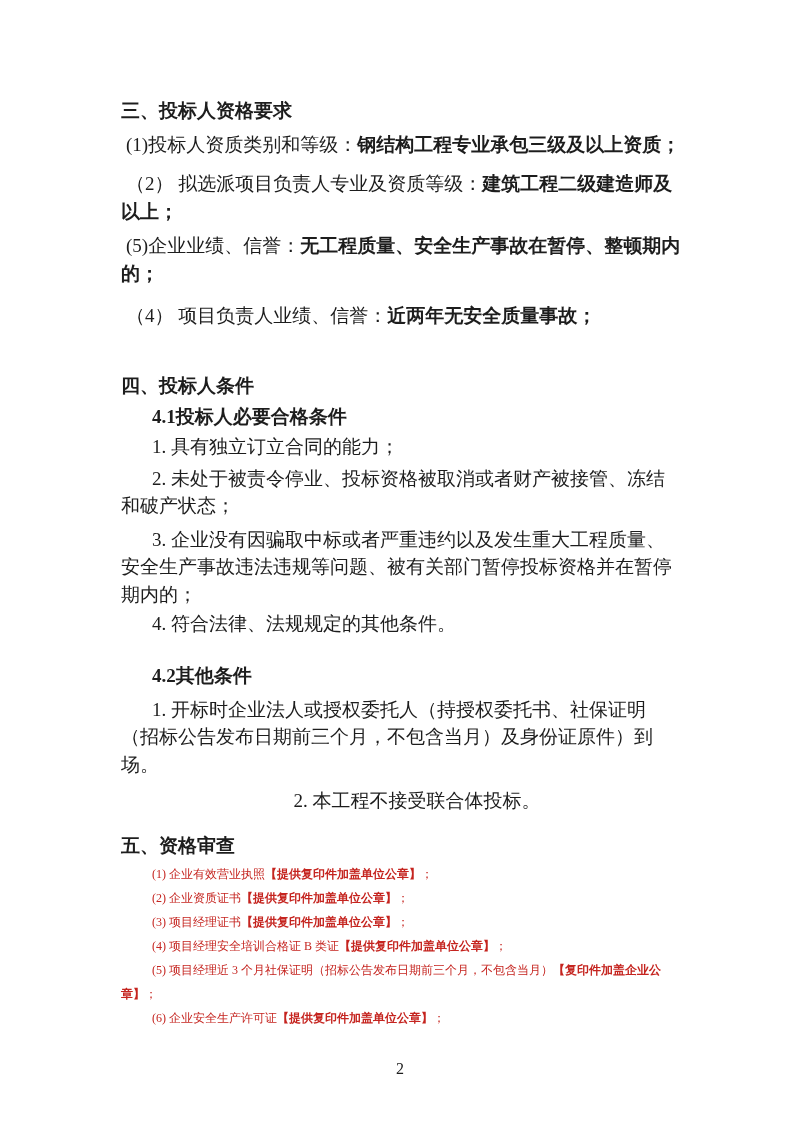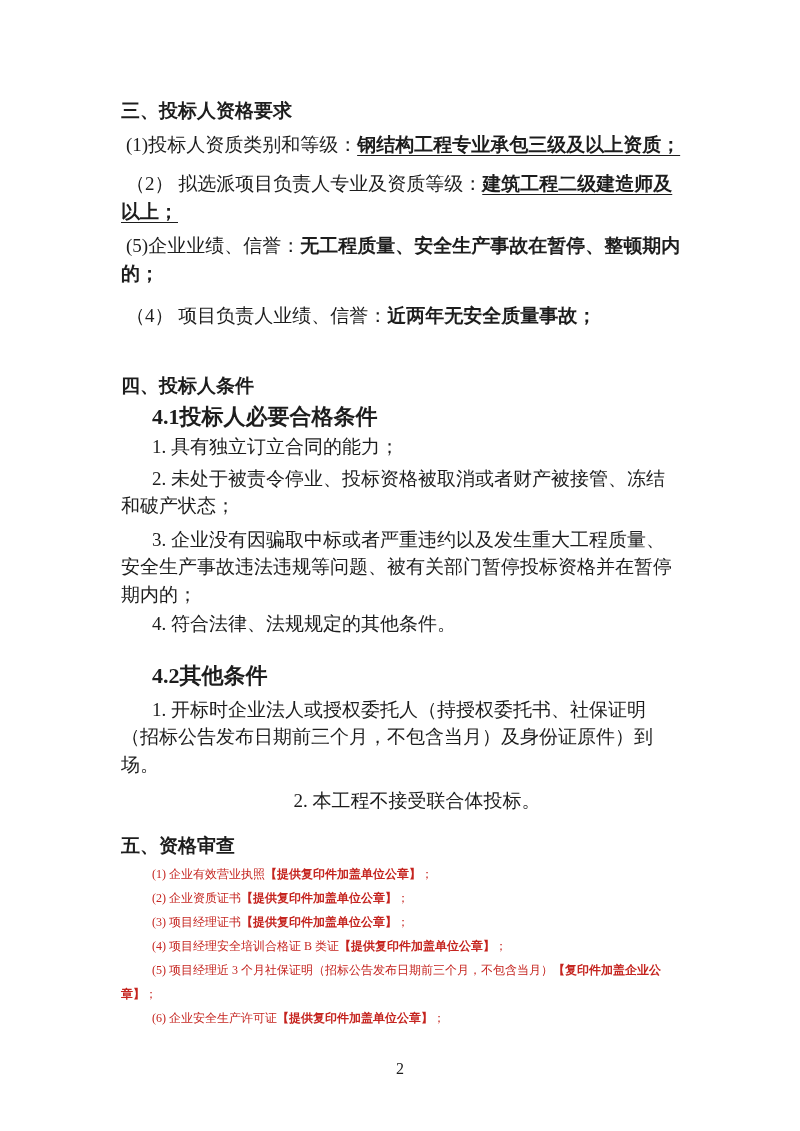--- a/index.html
+++ b/index.html
@@ -29,23 +29,23 @@
     margin: 0;
     color: #1d1d1d;
   }
   .q-item {
     font-size: 19px;
     line-height: 28px;
     margin: 0;
     text-indent: 5px;
   }
   .em { font-weight: bold; }
-  .u  { text-decoration: underline; text-underline-offset: 4px; }
+  .u  { text-underline-offset: 4px; }
   .sub-h {
-    font-size: 22px;
+    font-size: 19px;
     font-weight: bold;
     line-height: 28px;
     margin: 0;
     padding-left: 31px;
   }
   .n-item {
     font-size: 19px;
     line-height: 27.5px;
     margin: 0;
     text-indent: 31px;

